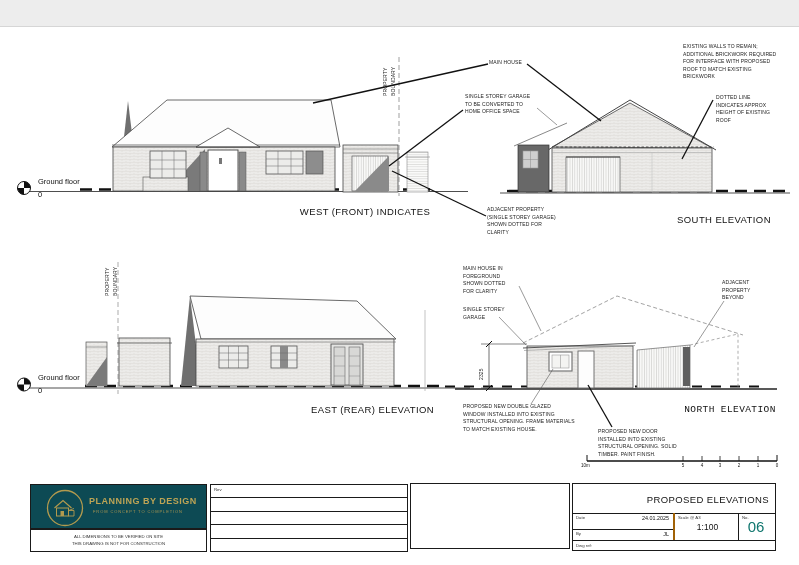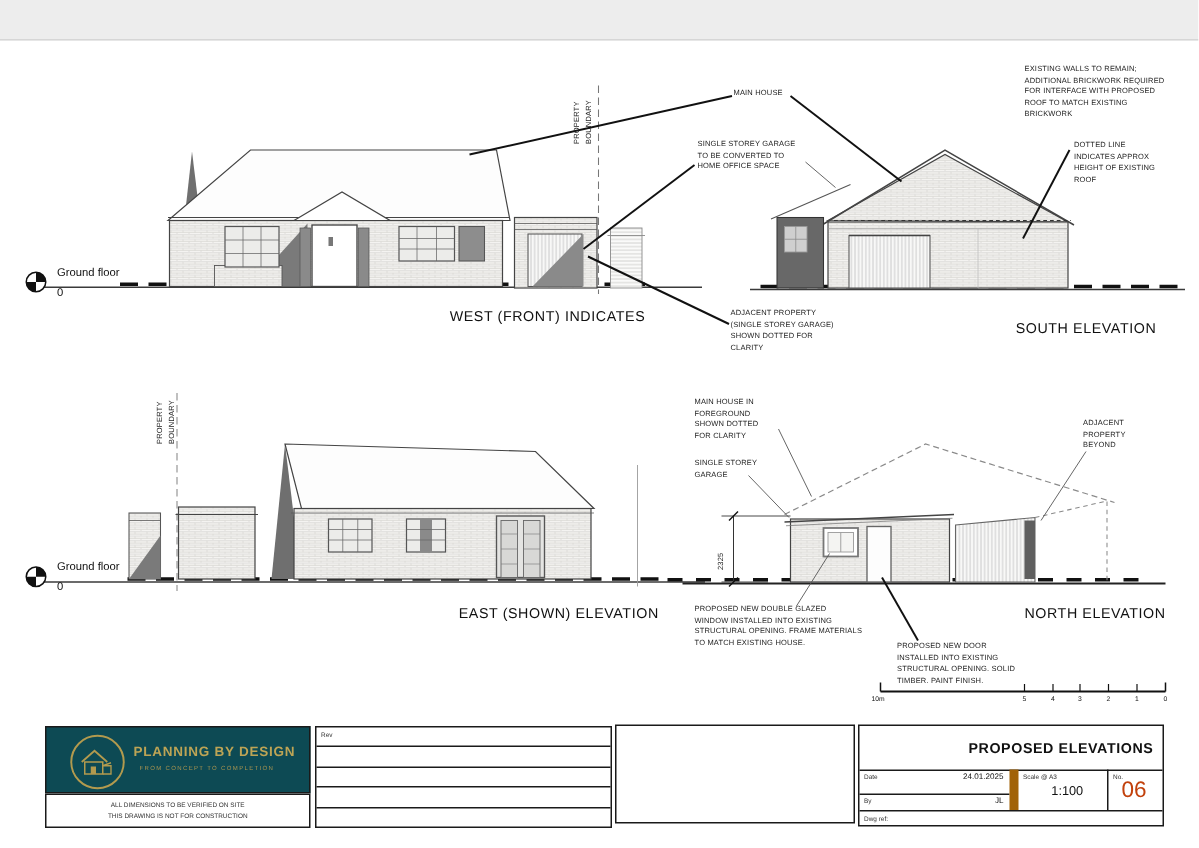--- a/index.html
+++ b/index.html
@@ -18,21 +18,21 @@
   .logo-title{position:absolute;left:58px;top:11px;font-size:9px;font-weight:700;
               letter-spacing:.5px;color:#bda455;}
   .logo-sub{position:absolute;left:62px;top:24px;font-size:4px;letter-spacing:.9px;color:#a99550;}
   .disc{font-size:4.3px;line-height:1.7;text-align:center;color:#333;padding-top:3px;}
   .rev-row{box-sizing:border-box;border-bottom:1px solid #1a1a1a;height:13.4px;position:relative;}
   .rev-row:last-child{border-bottom:none;}
   .cell-label{position:absolute;left:3px;top:2px;font-size:4.3px;color:#333;}
   .cell-val{position:absolute;right:4px;top:2px;font-size:5.4px;color:#111;}
   .dwg-title{position:absolute;right:6px;top:10px;font-size:9.5px;letter-spacing:.4px;color:#111;}
   .scale-val{position:absolute;left:0;right:0;top:9px;text-align:center;font-size:8.5px;color:#111;}
-  .no-val{position:absolute;left:0;right:2px;top:5px;text-align:center;font-size:15px;color:#c2410c;}
+  .no-val{position:absolute;left:0;right:2px;top:5px;text-align:center;font-size:15px;color:#0f766e;}
 </style>
 </head>
 <body>
 
 <div class="topband"></div>
 
 <svg width="799" height="565" viewBox="0 0 799 565">
   <defs>
     <pattern id="brick" width="8" height="3" patternUnits="userSpaceOnUse">
       <rect width="8" height="3" fill="#f5f4f2"></rect>
@@ -228,22 +228,22 @@
 <div class="ann" style="left:716px;top:94px;width:60px;">DOTTED LINE INDICATES APPROX HEIGHT OF EXISTING ROOF</div>
 <div class="ann" style="left:487px;top:206px;width:70px;">ADJACENT PROPERTY (SINGLE STOREY GARAGE) SHOWN DOTTED FOR CLARITY</div>
 <div class="ann" style="left:463px;top:265px;width:52px;">MAIN HOUSE IN FOREGROUND SHOWN DOTTED FOR CLARITY</div>
 <div class="ann" style="left:463px;top:306px;width:42px;">SINGLE STOREY GARAGE</div>
 <div class="ann" style="left:722px;top:279px;width:32px;">ADJACENT PROPERTY BEYOND</div>
 <div class="ann" style="left:463px;top:403px;width:112px;">PROPOSED NEW DOUBLE GLAZED WINDOW INSTALLED INTO EXISTING STRUCTURAL OPENING. FRAME MATERIALS TO MATCH EXISTING HOUSE.</div>
 <div class="ann" style="left:598px;top:428px;width:88px;">PROPOSED NEW DOOR INSTALLED INTO EXISTING STRUCTURAL OPENING. SOLID TIMBER. PAINT FINISH.</div>
 
 <div class="elev-title" style="left:295px;top:206px;width:140px;">WEST (FRONT) INDICATES</div>
 <div class="elev-title" style="left:658px;top:214px;width:132px;">SOUTH ELEVATION</div>
-<div class="elev-title" style="left:300px;top:404px;width:145px;">EAST (SHOWN) ELEVATION</div>
-<div class="elev-title" style="left:668px;top:404px;width:124px;">NORTH ELEVATION</div>
+<div class="elev-title" style="left:300px;top:404px;width:145px;">EAST (REAR) ELEVATION</div>
+<div class="elev-title" style="left:668px;top:404px;width:124px;font-family:Liberation Mono, monospace;">NORTH ELEVATION</div>
 
 <div class="tick-label" style="left:581px;top:463px;text-align:left;width:14px;">10m</div>
 <div class="tick-label" style="left:678px;top:463px;">5</div>
 <div class="tick-label" style="left:697px;top:463px;">4</div>
 <div class="tick-label" style="left:715px;top:463px;">3</div>
 <div class="tick-label" style="left:734px;top:463px;">2</div>
 <div class="tick-label" style="left:753px;top:463px;">1</div>
 <div class="tick-label" style="left:772px;top:463px;">0</div>
 
 <div style="position:absolute;left:0;top:0;width:799px;height:565px;pointer-events:none;padding-left:36px;">
@@ -273,32 +273,32 @@
     </div>
     <div class="rev-row"></div>
     <div class="rev-row"></div>
     <div class="rev-row"></div>
     <div class="rev-row"></div>
   </div>
 
   <div class="tb" style="left:410px;top:483px;width:160px;height:66px;"></div>
 
   <div class="tb" style="left:572px;top:483px;width:204px;height:68px;">
-    <div style="position:absolute;left:0;top:0;right:0;height:29px;border-bottom:1px solid #1a1a1a;font-weight:bold;">
+    <div style="position:absolute;left:0;top:0;right:0;height:29px;border-bottom:1px solid #1a1a1a;">
       <span class="dwg-title">PROPOSED ELEVATIONS</span>
     </div>
     <div style="position:absolute;left:0;top:29px;width:100px;height:16px;border-bottom:1px solid #1a1a1a;">
       <span class="cell-label">Date</span>
       <span class="cell-val">24.01.2025</span>
     </div>
     <div style="position:absolute;left:0;top:45px;width:100px;height:11px;">
       <span class="cell-label">By</span>
       <span class="cell-val">JL</span>
     </div>
-    <div style="position:absolute;left:100px;top:29px;width:65px;height:27px;border-left:6px solid #a16207;">
+    <div style="position:absolute;left:100px;top:29px;width:65px;height:27px;border-left:2px solid #a16207;">
       <span class="cell-label">Scale @ A3</span>
       <span class="scale-val">1:100</span>
     </div>
     <div style="position:absolute;left:165px;top:29px;right:0;height:27px;border-left:1px solid #1a1a1a;">
       <span class="cell-label">No.</span>
       <span class="no-val">06</span>
     </div>
     <div style="position:absolute;left:0;top:56px;right:0;bottom:0;border-top:1px solid #1a1a1a;">
       <span class="cell-label">Dwg ref:</span>
     </div>

